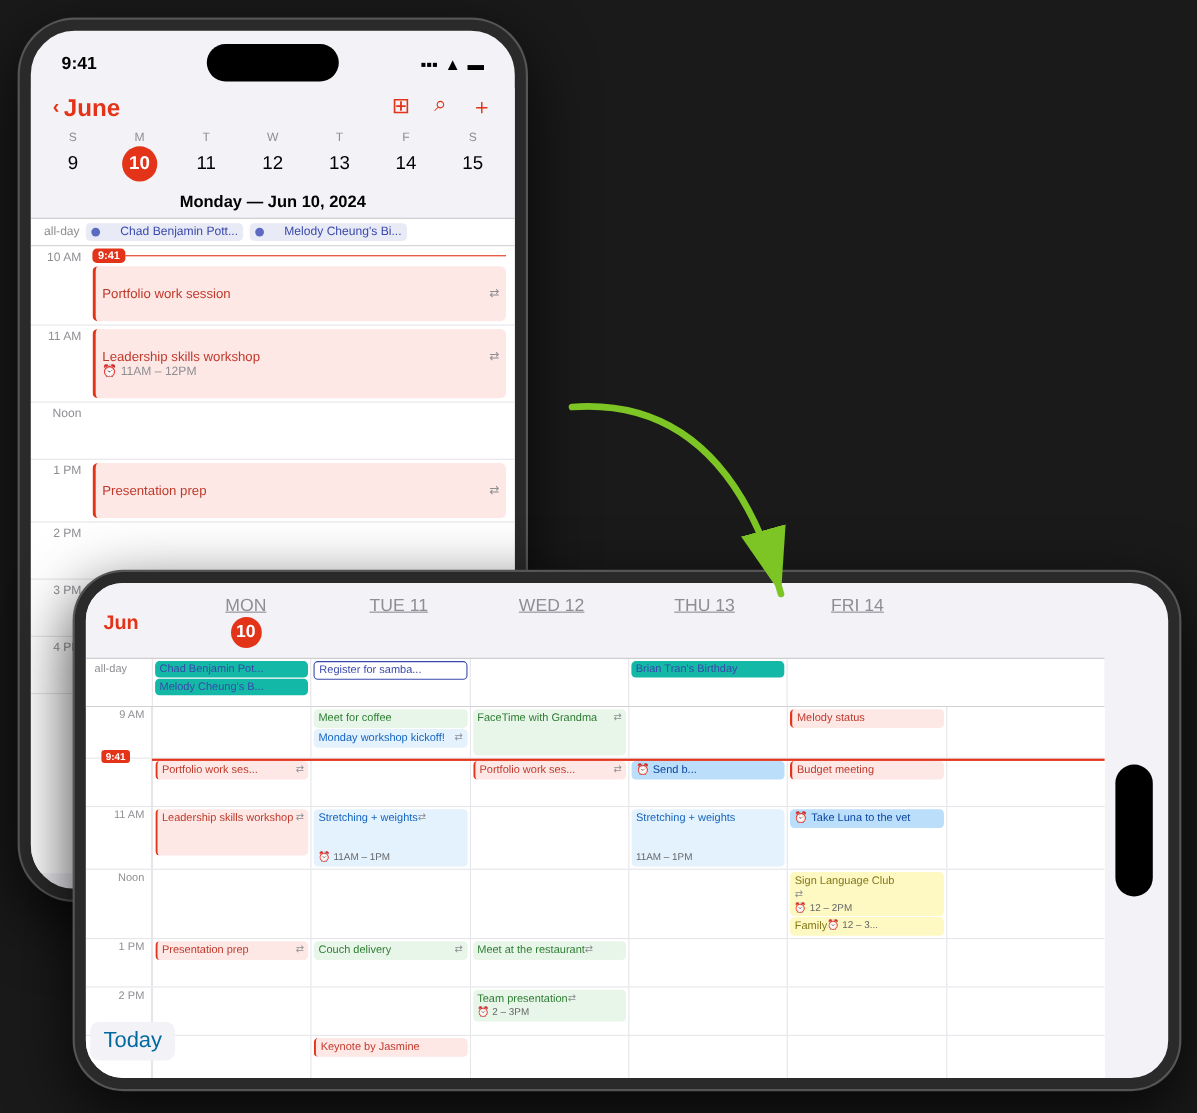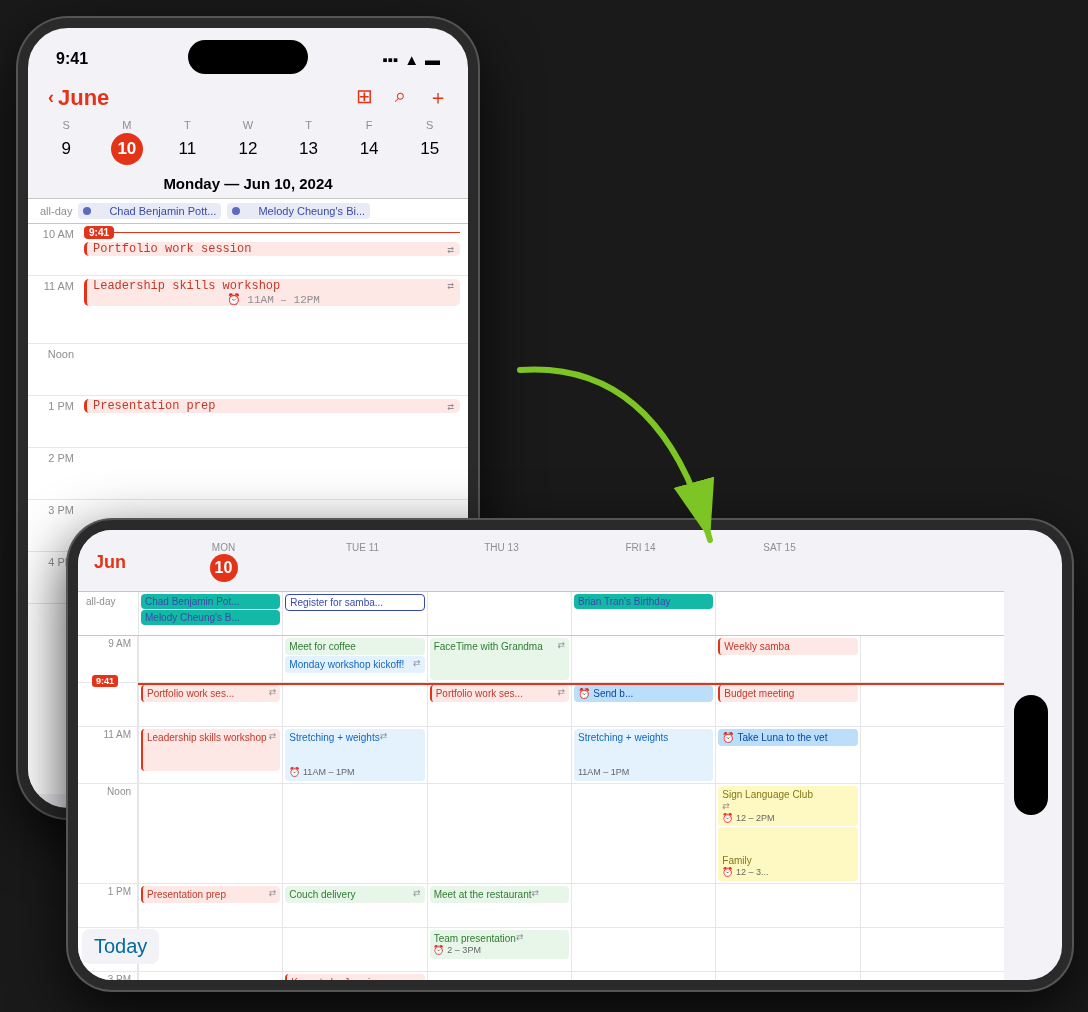--- a/index.html
+++ b/index.html
@@ -156,28 +156,27 @@
       padding: 1px 5px;
       border-radius: 4px;
       position: absolute;
       left: -50px;
       top: -8px;
     }
 
     
     .event-block-p {
       border-radius: 5px;
-      padding: 0 6px;
+      padding: 18px 6px;
       margin: 1px 0;
       font-size: 12px;
       font-weight: 500;
       display: flex;
       justify-content: space-between;
-      align-items: center;
-      font-family: Liberation Mono, monospace;
+      align-items: flex-start;
     }
     .event-red-p { background: #fde8e6; border-left: 3px solid #e3341a; color: #c0392b; }
     .event-sync { color: #8e8e93; font-size: 11px; }
 
     
     .arrow-container {
       position: absolute;
       top: 340px;
       left: 460px;
       width: 320px;
@@ -221,21 +220,21 @@
     
     .landscape-toolbar {
       display: flex;
       align-items: center;
       padding: 8px 16px 4px;
       background: #f2f2f7;
       border-bottom: 0.5px solid #c6c6c8;
     }
     .landscape-month { color: #e3341a; font-size: 18px; font-weight: 700; width: 60px; }
     .l-day-header { text-align: center; padding: 4px 0; }
-    .l-day-name { font-size: 10px; color: #8e8e93; font-weight: 500; text-transform: uppercase; }
+    .l-day-name { font-size: 16px; color: #8e8e93; font-weight: 500; text-transform: uppercase; text-decoration: underline; }
     .l-day-num {
       width: 28px;
       height: 28px;
       border-radius: 50%;
       display: flex;
       align-items: center;
       justify-content: center;
       margin: 1px auto;
       font-size: 16px;
       font-weight: 400;
@@ -493,27 +492,27 @@
 
       <div style="display:grid;grid-template-columns:repeat(6,1fr);flex:1;">
         <div class="l-day-header">
           <div class="l-day-name">Mon</div>
           <div class="l-day-num today-l">10</div>
         </div>
         <div class="l-day-header">
           <div class="l-day-name">Tue 11</div>
         </div>
         <div class="l-day-header">
+          <div class="l-day-name">Wed 12</div>
+        </div>
+        <div class="l-day-header">
           <div class="l-day-name">Thu 13</div>
         </div>
         <div class="l-day-header">
           <div class="l-day-name">Fri 14</div>
-        </div>
-        <div class="l-day-header">
-          <div class="l-day-name">Sat 15</div>
         </div>
       </div>
     </div>
 
     <div style="display:grid;grid-template-columns:60px repeat(6,1fr);border-bottom:0.5px solid #c6c6c8;background:#fff;min-height:44px;">
       <div class="l-allday-label">all-day</div>
 
       <div class="l-allday-cell">
         <div class="l-allday-chip chip-blue">Chad Benjamin Pot...</div>
         <div class="l-allday-chip chip-blue">Melody Cheung's B...</div>
@@ -546,21 +545,21 @@
           </div>
         </div>
         <div class="l-cell">
           <div class="l-event ev-green" style="min-height:42px;">
             <span>FaceTime with Grandma</span>
             <span class="ev-sync-icon">⇄</span>
           </div>
         </div>
         <div class="l-cell"></div>
         <div class="l-cell">
-          <div class="l-event ev-red">Weekly samba</div>
+          <div class="l-event ev-red">Melody status</div>
         </div>
         <div class="l-cell"></div>
       </div>
 
       <div class="l-time-row now-row">
         <div class="l-time-label" style="position:relative;">
           <span class="l-now-badge">9:41</span>
         </div>
         <div class="l-now-line" style="position:absolute;left:60px;right:0;top:0;height:1.5px;background:#e3341a;z-index:10;pointer-events:none;"></div>
         <div class="l-cell">
@@ -625,21 +624,21 @@
         <div class="l-cell"></div>
         <div class="l-cell">
           <div class="l-event ev-yellow">
             <div style="flex-direction:column;display:flex;">
               <span>Sign Language Club</span>
               <span class="ev-sync-icon">⇄</span>
               <span class="ev-time">⏰ 12 – 2PM</span>
             </div>
           </div>
           <div class="l-event ev-yellow">
-            <div style="display:flex;flex-direction:column;margin-top:25px;">
+            <div style="display:flex;flex-direction:row;">
               <span>Family</span>
               <span class="ev-time">⏰ 12 – 3...</span>
             </div>
           </div>
         </div>
         <div class="l-cell"></div>
       </div>
 
       <div class="l-time-row">
         <div class="l-time-label">1 PM</div>

